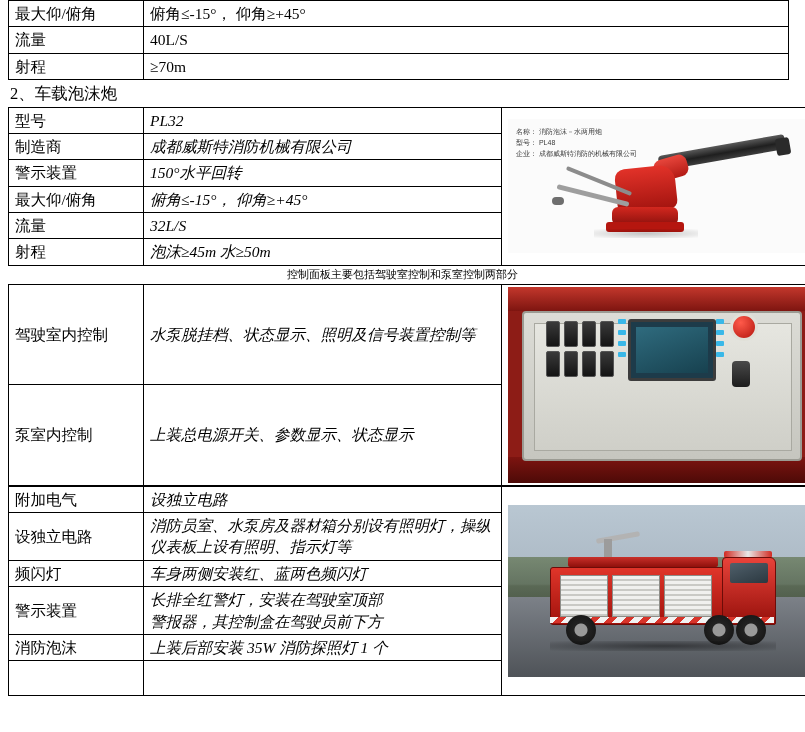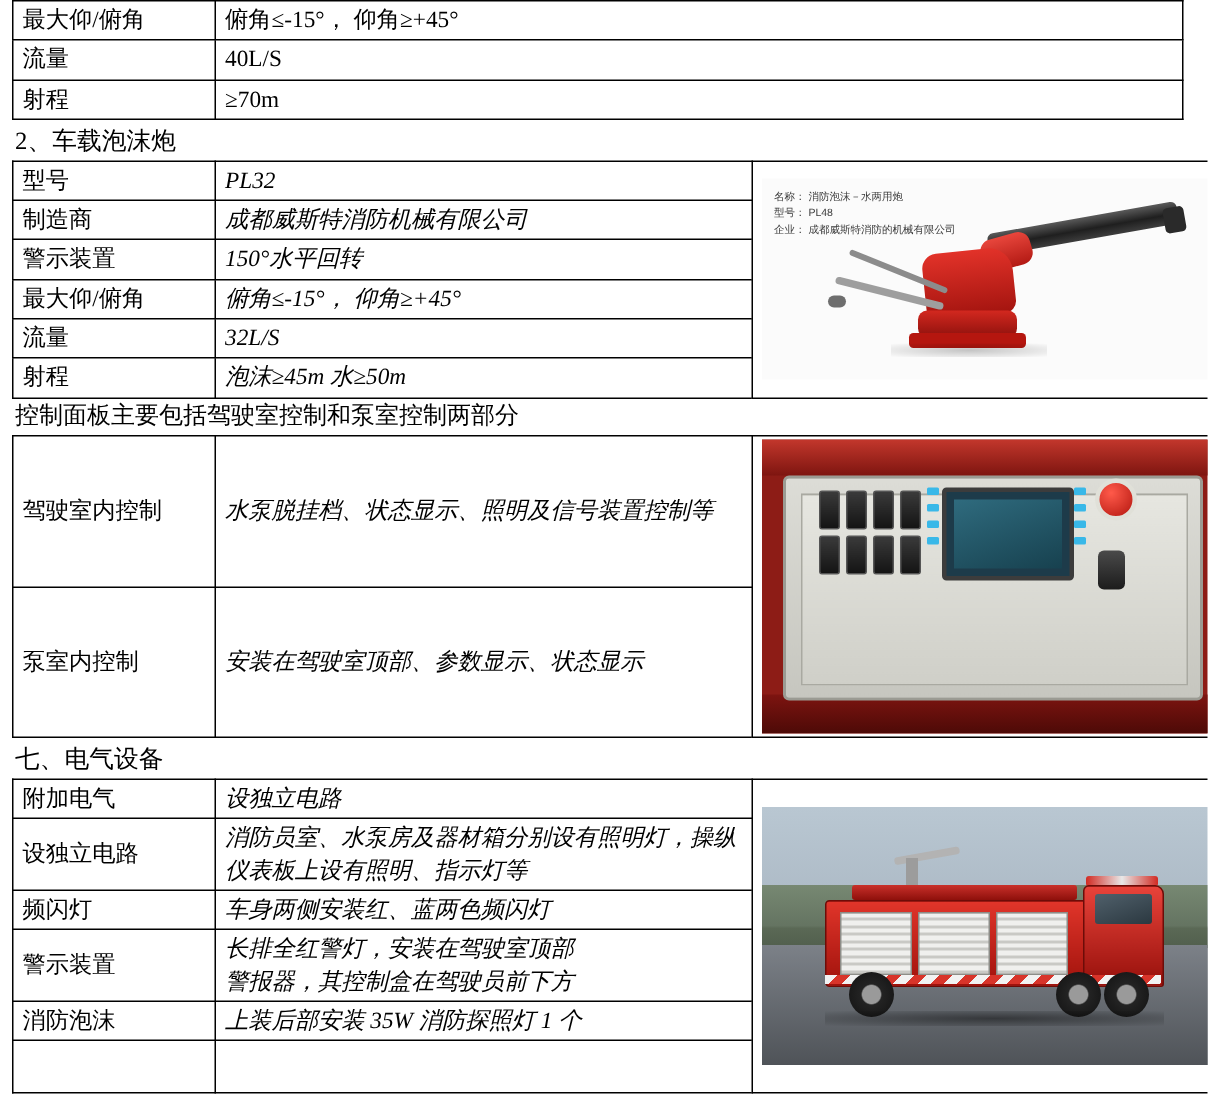--- a/index.html
+++ b/index.html
@@ -48,23 +48,24 @@
     vertical-align: middle;
     text-align: center;
   }
   .section-head {
     font-weight: normal;
     font-size: 16.5px;
     padding: 3px 2px 2px 2px;
     line-height: 1.3;
   }
   .plain-line {
-    font-size: 16px;
+    font-size: 11px;
     padding: 1px 2px 2px 2px;
     line-height: 1.35;
+    text-align: center;
   }
 
   
   .monitor-img {
     position: relative;
     width: 304px;
     height: 134px;
     background: #fbfbfb;
     overflow: hidden;
   }
@@ -511,26 +512,25 @@
             <div class="led"></div>
             <div class="led"></div>
           </div>
           <div class="estop"></div>
           <div class="keysw"></div>
         </div>
       </td>
     </tr>
     <tr>
       <td class="label">泵室内控制</td>
-      <td class="value">安装在驾驶室顶部、参数显示、状态显示</td>
+      <td class="value">上装总电源开关、参数显示、状态显示</td>
     </tr>
   </tbody>
     </table>
 
-  <div class="section-head">七、电气设备</div>
 
   <table class="doc">
     <tbody>
         <tr>
       <td class="label">附加电气</td>
       <td class="value">设独立电路</td>
       <td class="imgcell" rowspan="6">
         <div class="truck-img">
           <div class="trees"></div>
           <div class="ground"></div>

